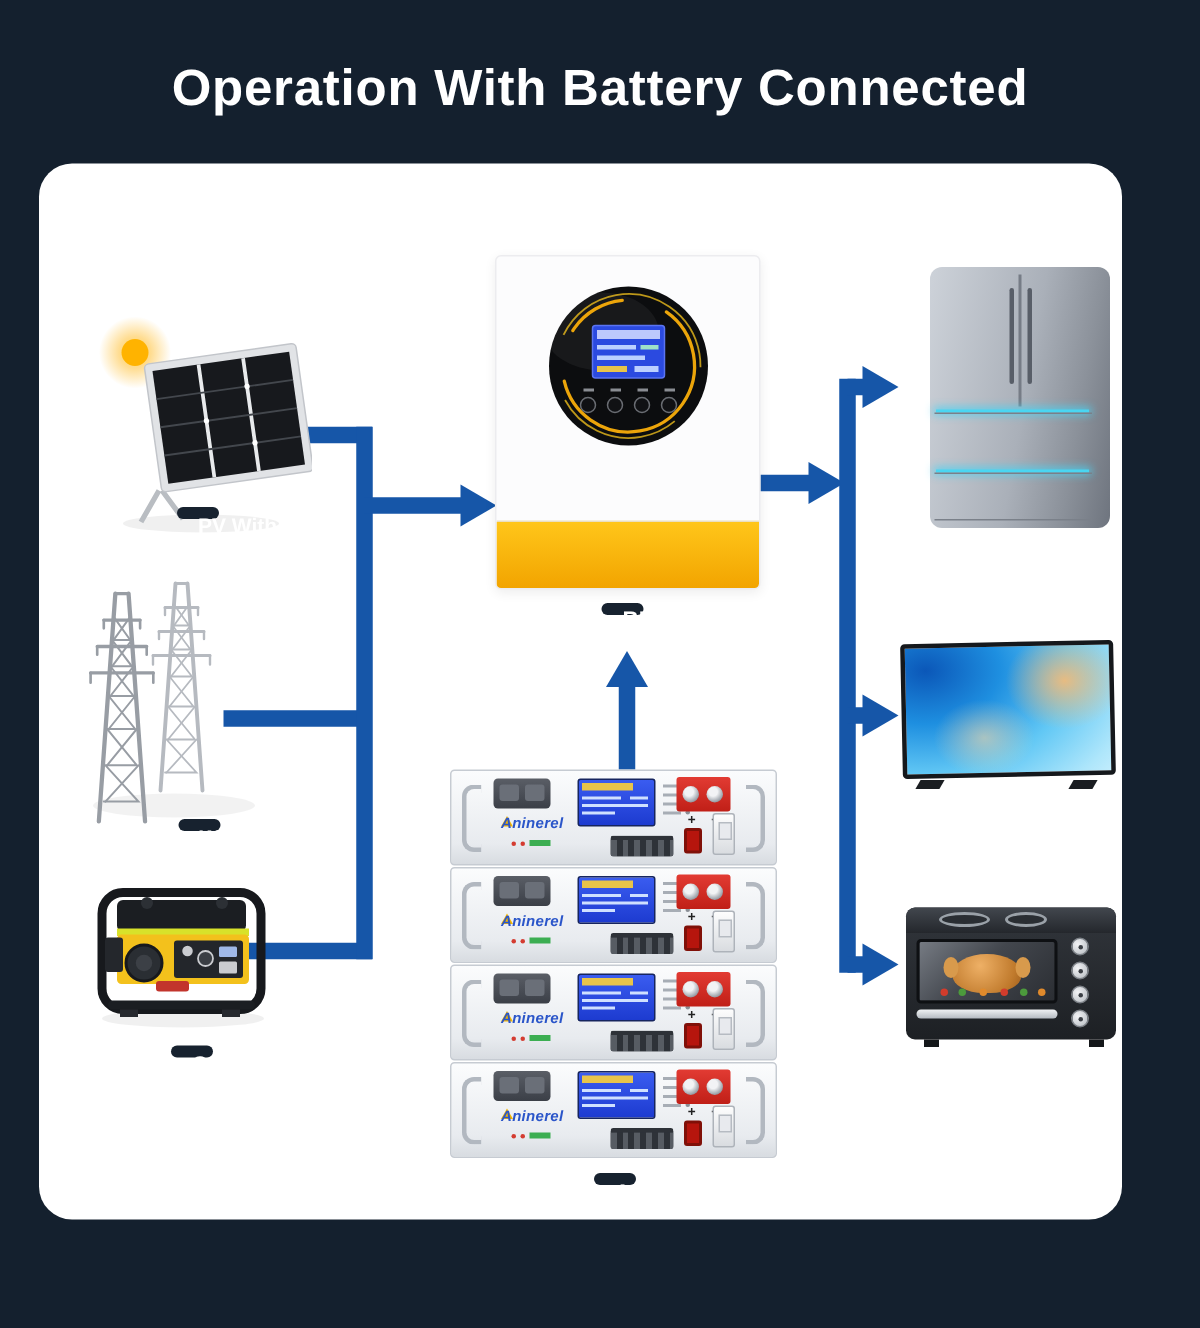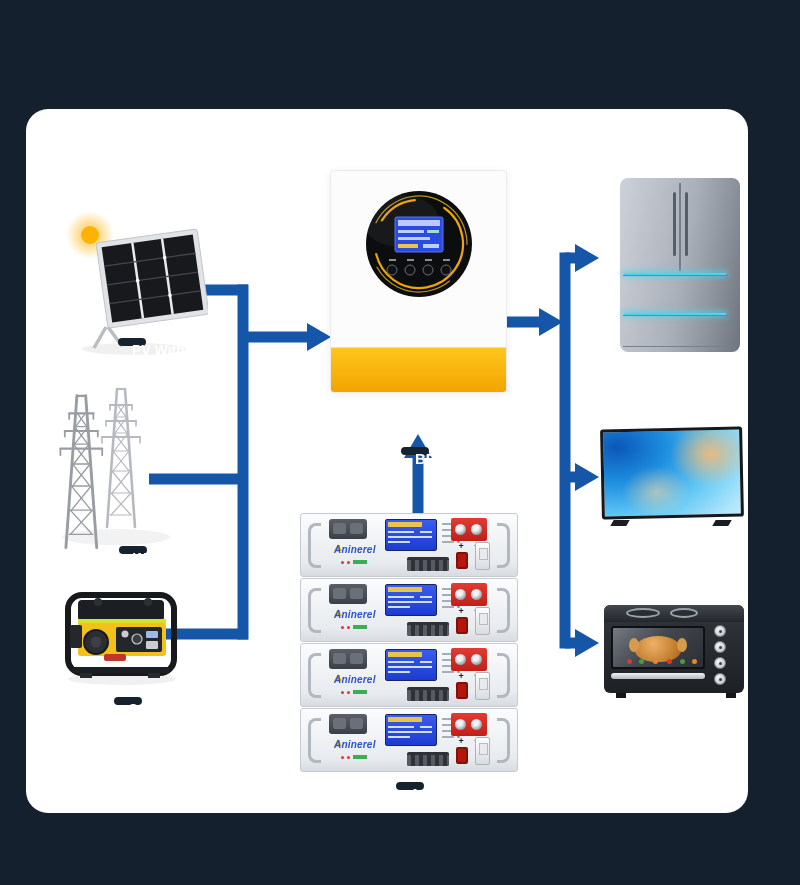--- a/index.html
+++ b/index.html
@@ -93,20 +93,21 @@
   .oven .knob{left:110px;width:12px;height:12px;border-radius:50%;border:1px solid #7c8187;
         background:radial-gradient(circle at 35% 35%,#f2f3f5,#b4b9bf);}
   .oven .knob:after{content:"";position:absolute;left:4px;top:4px;width:3px;height:3px;
         border-radius:50%;background:#3a3e44;}
   .ofoot{top:584px;width:10px;height:5px;background:#14171a;}
 </style>
 </head>
 <body>
 
 <div class="stage">
+  <div class="title">Operation With Battery Connected</div>
 
   <div class="card">
 
     <svg class="connectors" width="722" height="704" viewBox="0 0 722 704">
       <g stroke="#1656A8" fill="#1656A8">
         <line x1="140" y1="181" x2="222" y2="181" stroke-width="11"></line>
         <line x1="123" y1="370" x2="222" y2="370" stroke-width="11"></line>
         <line x1="128" y1="525" x2="222" y2="525" stroke-width="11"></line>
         <line x1="217" y1="175.5" x2="217" y2="530.5" stroke-width="11"></line>
         <line x1="217" y1="228" x2="283" y2="228" stroke-width="11"></line>
@@ -214,21 +215,21 @@
         <rect x="76" y="88" width="7" height="2" fill="#8a8d93"></rect>
         <rect x="94" y="88" width="7" height="2" fill="#8a8d93"></rect>
         <rect x="112" y="88" width="7" height="2" fill="#8a8d93"></rect>
         <circle cx="61" cy="99" r="5" fill="#101114" stroke="#6a6d73"></circle>
         <circle cx="79" cy="99" r="5" fill="#101114" stroke="#6a6d73"></circle>
         <circle cx="97" cy="99" r="5" fill="#101114" stroke="#6a6d73"></circle>
         <circle cx="115" cy="99" r="5" fill="#101114" stroke="#6a6d73"></circle>
       </svg>
       <div class="strip"></div>
     </div>
-    <div class="pill" style="left:389px;top:293px;font-size:15px;margin-top:45px;">
+    <div class="pill" style="left:389px;top:293px;font-size:15px;">
         <span>BP Inverter</span>
       </div>
 
     <div class="bstack">
       <div class="bmod" style="top:0;">
         <div class="handle l"></div>
         <div class="handle r"></div>
         <div class="dblock">
             <div class="dseg" style="left:4px;"></div>
             <div class="dseg" style="left:21px;"></div>

